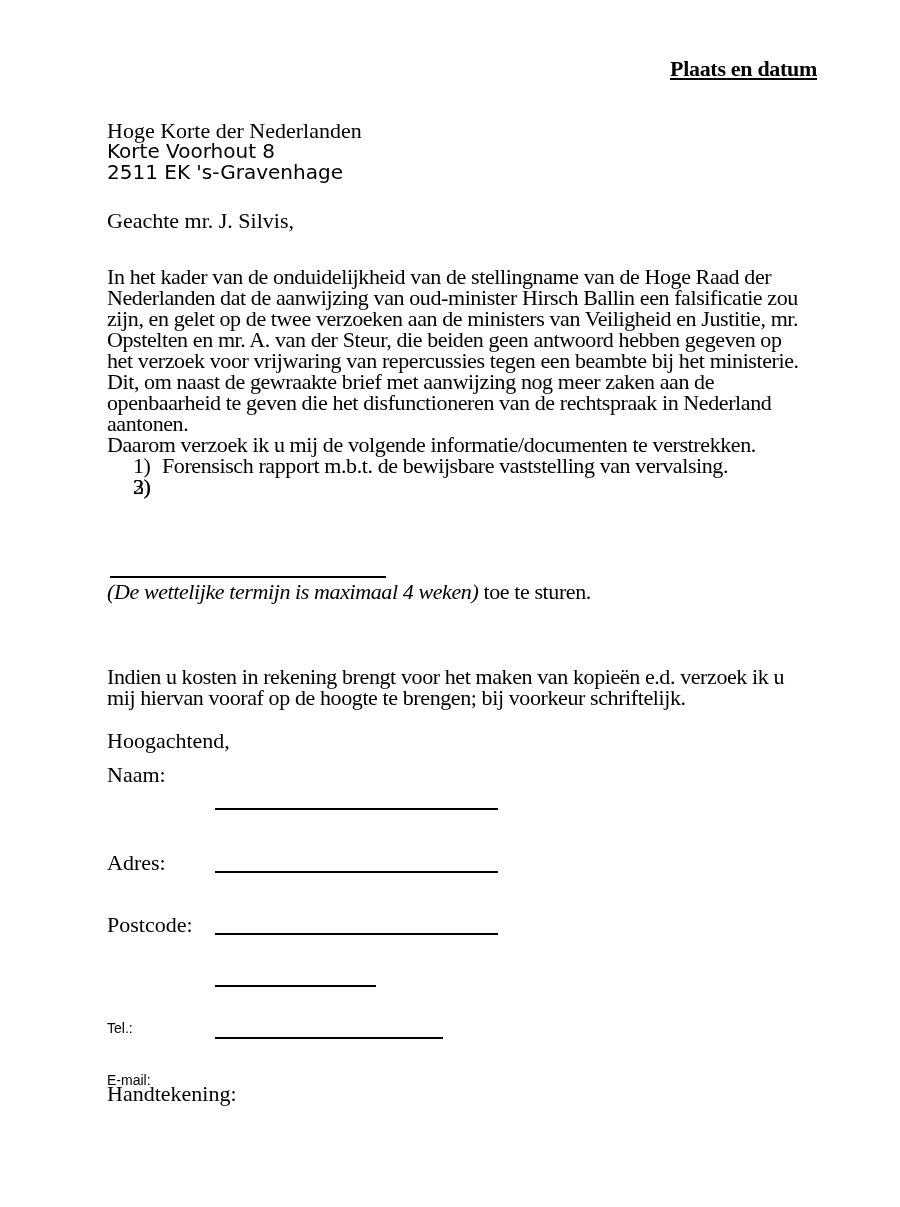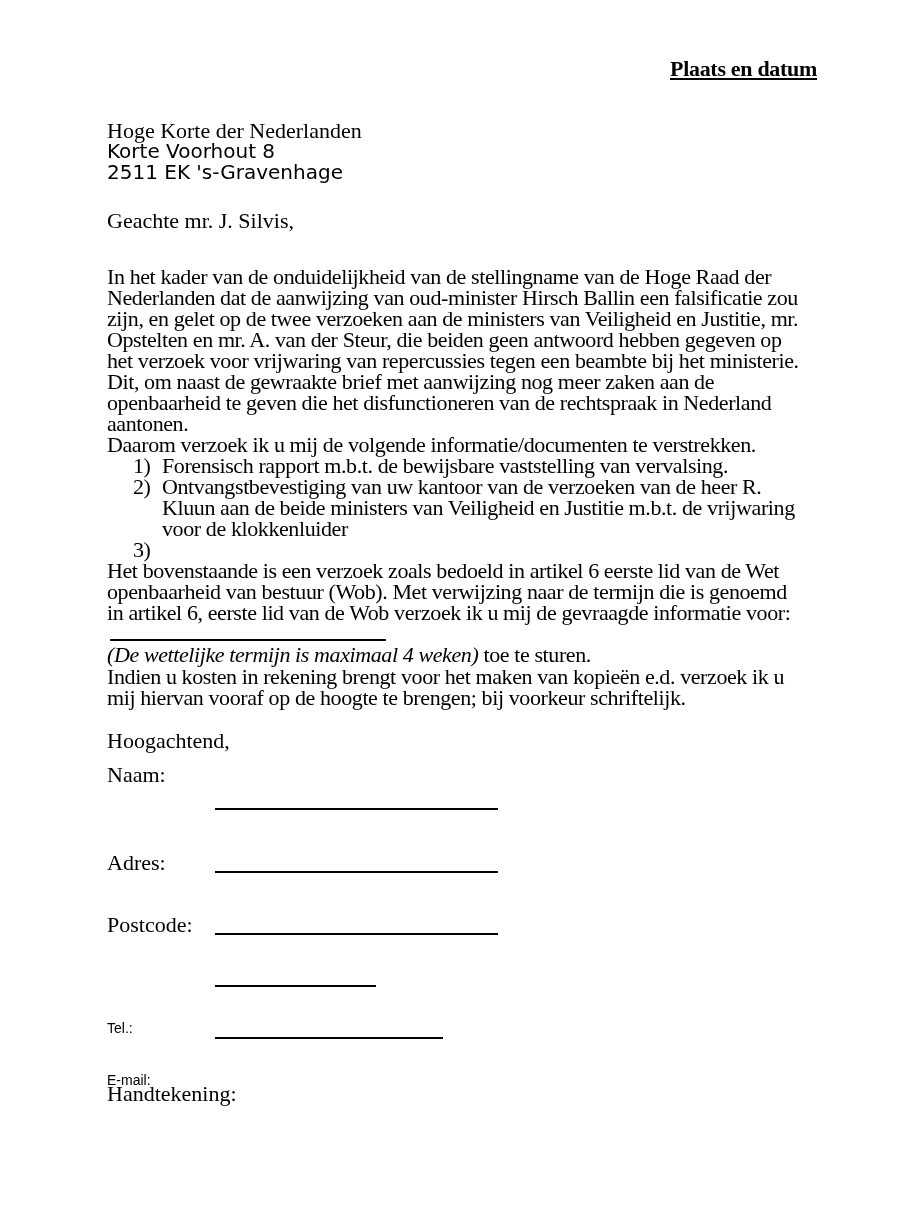--- a/index.html
+++ b/index.html
@@ -43,29 +43,28 @@
 
 <div id="request-intro" class="abs serif">Daarom verzoek ik u mij de volgende informatie/documenten te verstrekken.</div>
 
 <ol id="req-list" class="abs serif">
   <li>
     <span class="num">1)</span>
     <span>Forensisch rapport m.b.t. de bewijsbare vaststelling van vervalsing.</span>
   </li>
   <li>
     <span class="num">2)</span>
-    <span>Ontvangstbevestiging van uw kantoor van de verzoeken van de heer R. Kluun aan de beide ministers van Veiligheid en Justitie m.b.t. de vrijwaring voor de klokkenluider</span>
   </li>
   <li>
     <span class="num">3)</span>
   </li>
 </ol>
 
 <div id="wob-para" class="abs serif">
-  <span>Het bovenstaande is een verzoek zoals bedoeld in artikel 6 eerste lid van de Wet openbaarheid van bestuur (Wob). Met verwijzing naar de termijn die is genoemd in artikel 6, eerste lid van de Wob verzoek ik u mij de gevraagde informatie voor:</span><span class="inline-line"></span><br>
+  <span class="inline-line"></span><br>
   <i>(De wettelijke termijn is maximaal 4 weken)</i><span> toe te sturen.</span>
 </div>
 
 <div id="costs-para" class="abs serif">Indien u kosten in rekening brengt voor het maken van kopieën e.d. verzoek ik u mij hiervan vooraf op de hoogte te brengen; bij voorkeur schriftelijk.</div>
 
 <div id="closing" class="abs serif">Hoogachtend,</div>
 
 <div class="abs serif field-label" style="top:764px;">Naam:</div>
 <div class="abs field-line" style="left:215px; top:808px; width:283px;"></div>
 

